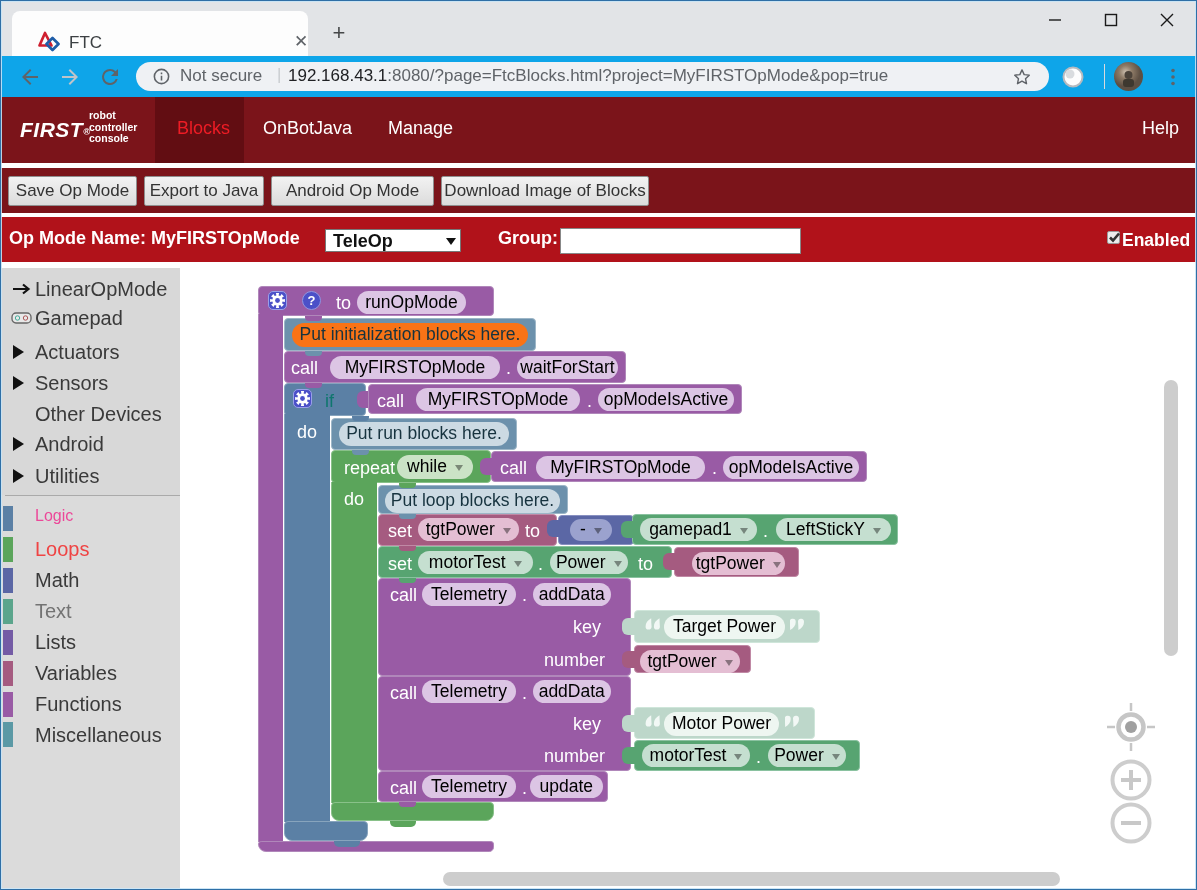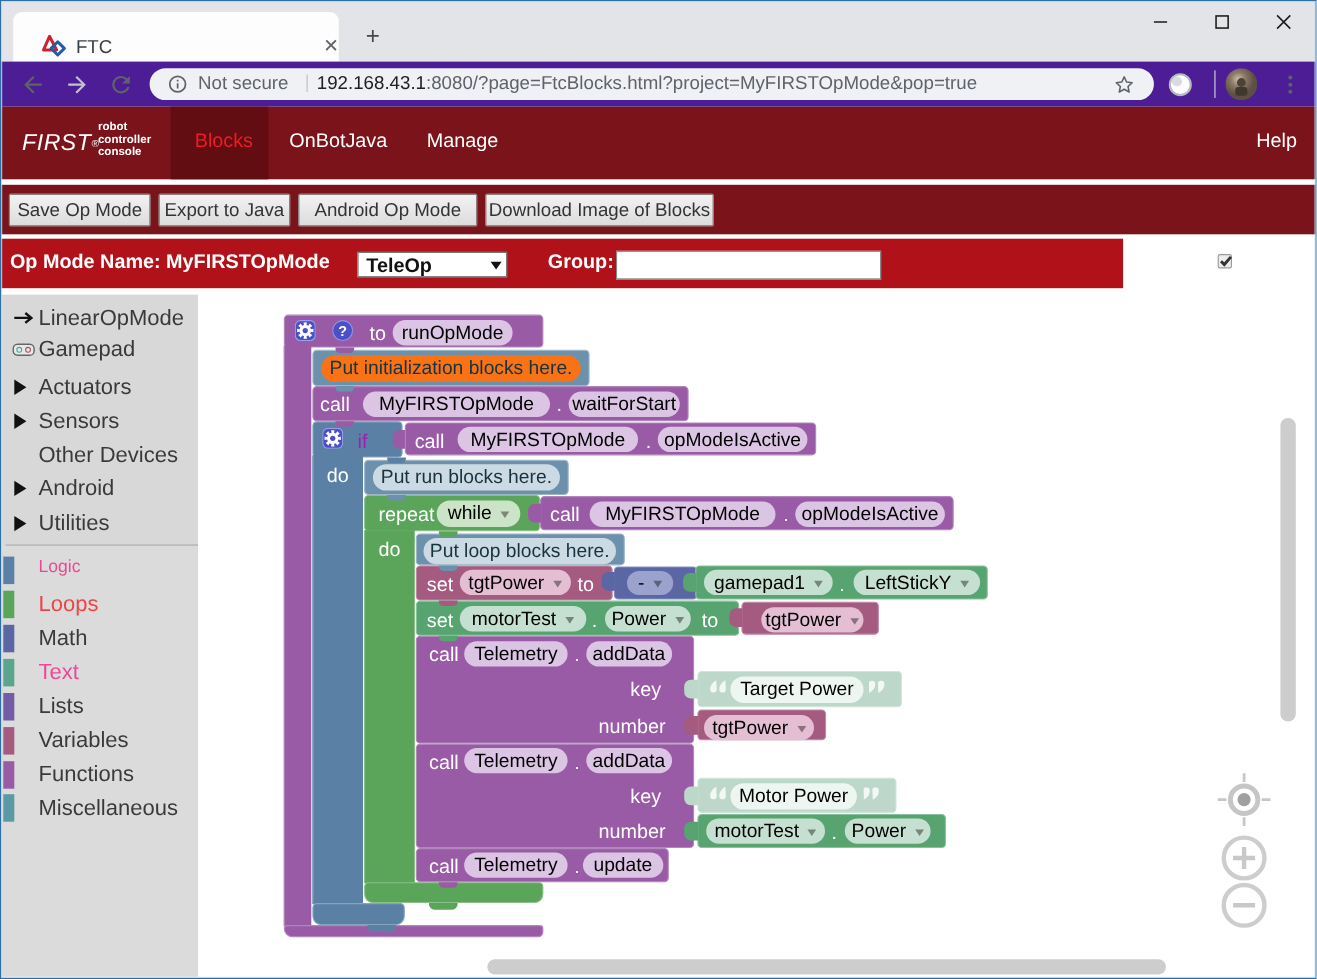--- a/index.html
+++ b/index.html
@@ -9,30 +9,30 @@
   
   #frame { position:absolute; left:0; top:0; width:1197px; height:890px; border:1px solid #2f6fa6; box-shadow:inset 0 0 0 1px rgba(200,227,245,0.9); z-index:50; pointer-events:none; }
   
   #titlebar { position:absolute; left:1px; top:1px; width:1195px; height:55px; background:#e2e4e7; }
   #tab { position:absolute; left:11px; top:10px; width:296px; height:46px; background:#fdfdfd; border-radius:8px 8px 0 0; }
   #tabtitle { position:absolute; left:57px; top:22px; font-size:17px; color:#3c4043; }
   #tabx { position:absolute; left:280px; top:22px; width:18px; height:18px; color:#5f6368; font-size:17px; line-height:18px; text-align:center; }
   #newtab { position:absolute; left:327px; top:21px; width:22px; height:22px; color:#454749; font-size:22px; line-height:22px; text-align:center; font-weight:400; }
   .winbtn { position:absolute; top:0; width:46px; height:42px; color:#1a1a1a; }
   
-  #toolbar { position:absolute; left:1px; top:56px; width:1195px; height:41px; background:#4c1d95; }
+  #toolbar { position:absolute; left:1px; top:56px; width:1195px; height:41px; background:#0ea5e9; }
   #omnibox { position:absolute; left:135px; top:6px; width:913px; height:29px; background:#eff1f4; border-radius:15px; }
   .url-dark { color:#202124; } .url-gray { color:#5f6368; }
   
   #nav { position:absolute; left:1px; top:97px; width:1195px; height:66px; background:#7b141a; color:#fff; }
   #nav .item { position:absolute; top:21px; font-size:18px; }
   #blocksbg { position:absolute; left:154px; top:0; width:89px; height:66px; background:#620d12; }
   #btnrow { position:absolute; left:1px; top:168px; width:1195px; height:45px; background:#7b141a; }
   .btn { position:absolute; top:8px; height:30px; background:linear-gradient(#f2f2f2,#dcdcdc); border:1px solid #8f8f8f; border-radius:2px; font-size:17px; color:#333; font-family:"Liberation Sans",sans-serif; text-align:center; line-height:28px; white-space:nowrap; }
-  #oprow { position:absolute; left:1px; top:217px; width:1020px; height:45px; background:#b1121a; color:#fff; }
+  #oprow { position:absolute; left:1px; top:217px; width:1195px; height:45px; background:#b1121a; color:#fff; }
   
   #main { position:absolute; left:1px; top:268px; width:1195px; height:620px; background:#fff; }
 </style>
 </head>
 <body>
 <div id="titlebar">
   <div id="tab">
     <svg class="abs" style="left:26px;top:19px" width="22" height="24" viewBox="0 0 22 24">
       <path d="M7 3 L13.5 15.5 L1.5 15.5 Z" fill="none" stroke="#cf2030" stroke-width="2.7" stroke-linejoin="round"></path>
       <path d="M14.5 8 L20.5 14 L14.5 20 L8.5 14 Z" fill="none" stroke="#1f5da8" stroke-width="2.7" stroke-linejoin="round"></path>
@@ -91,21 +91,21 @@
       <rect x="9" y="17" width="11" height="8" rx="3" fill="#3e382f"></rect>
     </svg>
   <svg class="abs" style="left:1160px;top:9px" width="24" height="24" viewBox="0 0 24 24">
       <circle cx="12" cy="5.5" r="1.8" fill="#5f6368"></circle>
       <circle cx="12" cy="12" r="1.8" fill="#5f6368"></circle>
       <circle cx="12" cy="18.5" r="1.8" fill="#5f6368"></circle>
     </svg>
 </div>
 <div id="nav">
   <div id="blocksbg"></div>
-  <div class="abs" style="left:19px;top:21px;font-style:italic;font-weight:normal;font-size:21px;letter-spacing:0.5px;">FIRST<span style="font-size:9px;vertical-align:2px;">®</span></div>
+  <div class="abs" style="left:19px;top:21px;font-style:italic;font-weight:bold;font-size:21px;letter-spacing:0.5px;">FIRST<span style="font-size:9px;vertical-align:2px;">®</span></div>
   <div class="abs" style="left:88px;top:13px;font-size:10.5px;font-weight:bold;line-height:11.5px;">robot<br>controller<br>console</div>
   <div class="item" style="left:176px;color:#ee1c25;">Blocks</div>
   <div class="item" style="left:262px;">OnBotJava</div>
   <div class="item" style="left:387px;">Manage</div>
   <div class="item" style="left:1141px;">Help</div>
 </div>
 <div id="btnrow">
   <div class="btn" style="left:7px;width:129px;">Save Op Mode</div>
   <div class="btn" style="left:143px;width:120px;">Export to Java</div>
   <div class="btn" style="left:270px;width:163px;">Android Op Mode</div>
@@ -148,21 +148,21 @@
 <div class="abs" style="left:34px;top:165px;font-size:20px;color:#3a3a3a;white-space:nowrap">Android</div>
 <div class="abs" style="left:12px;top:169px;width:0;height:0;border-top:7px solid transparent;border-bottom:7px solid transparent;border-left:11px solid #111"></div>
 <div class="abs" style="left:34px;top:196.5px;font-size:20px;color:#3a3a3a;white-space:nowrap">Utilities</div>
 <div class="abs" style="left:12px;top:200.5px;width:0;height:0;border-top:7px solid transparent;border-bottom:7px solid transparent;border-left:11px solid #111"></div>
 <div class="abs" style="left:34px;top:239px;font-size:16px;color:#ec4899;white-space:nowrap">Logic</div>
 <div class="abs" style="left:2px;top:237.5px;width:10px;height:25px;background:#5b80a5"></div>
 <div class="abs" style="left:34px;top:270px;font-size:20px;color:#ef4444;white-space:nowrap">Loops</div>
 <div class="abs" style="left:2px;top:268.5px;width:10px;height:25px;background:#5ba55b"></div>
 <div class="abs" style="left:34px;top:301px;font-size:20px;color:#3a3a3a;white-space:nowrap">Math</div>
 <div class="abs" style="left:2px;top:299.5px;width:10px;height:25px;background:#5b67a5"></div>
-<div class="abs" style="left:34px;top:332px;font-size:20px;color:#ec4899;white-space:nowrap">Text</div>
+<div class="abs" style="left:34px;top:332px;font-size:20px;color:#737373;white-space:nowrap">Text</div>
 <div class="abs" style="left:2px;top:330.5px;width:10px;height:25px;background:#5ba58c"></div>
 <div class="abs" style="left:34px;top:363px;font-size:20px;color:#3a3a3a;white-space:nowrap">Lists</div>
 <div class="abs" style="left:2px;top:361.5px;width:10px;height:25px;background:#745ba5"></div>
 <div class="abs" style="left:34px;top:394px;font-size:20px;color:#3a3a3a;white-space:nowrap">Variables</div>
 <div class="abs" style="left:2px;top:392.5px;width:10px;height:25px;background:#a55b80"></div>
 <div class="abs" style="left:34px;top:425px;font-size:20px;color:#3a3a3a;white-space:nowrap">Functions</div>
 <div class="abs" style="left:2px;top:423.5px;width:10px;height:25px;background:#995ba5"></div>
 <div class="abs" style="left:34px;top:455.5px;font-size:20px;color:#3a3a3a;white-space:nowrap">Miscellaneous</div>
 <div class="abs" style="left:2px;top:454.0px;width:10px;height:25px;background:#5b99a5"></div>
 <div class="abs" style="left:257px;top:18px;width:235.5px;height:29.5px;background:#995ba5;border:1px solid #b087ba;border-radius:4px;"></div>
@@ -185,21 +185,21 @@
 <div class="abs" style="left:290px;top:89.5px;font-size:18px;color:#fff;white-space:nowrap;">call</div>
 <div class="abs" style="left:329px;top:87.5px;width:170px;height:23px;background:#dcc5e4;border-radius:11.5px;font-size:17.5px;color:#000;text-align:center;line-height:22px;white-space:nowrap">MyFIRSTOpMode</div>
 <div class="abs" style="left:505px;top:89.5px;font-size:18px;color:#fff;white-space:nowrap;">.</div>
 <div class="abs" style="left:516px;top:87.5px;width:101px;height:23px;background:#dcc5e4;border-radius:11.5px;font-size:17.5px;color:#000;text-align:center;line-height:22px;white-space:nowrap">waitForStart</div>
 <div class="abs" style="left:282.5px;top:114.5px;width:82.5px;height:33.0px;background:#5b80a5;border:1px solid #87a4bd;border-radius:4px;"></div>
 <svg class="abs" style="left:292px;top:121px" width="19" height="19" viewBox="0 0 19 19">
       <rect x="0.5" y="0.5" width="18" height="18" rx="4.5" fill="#4b50c8" stroke="#9a9fe8"></rect>
       <path d="M14.3,7.5 L14.6,8.4 L16.9,7.9 L16.9,11.1 L14.6,10.6 L14.3,11.5 L14.3,11.5 L13.9,12.3 L15.9,13.6 L13.6,15.9 L12.3,13.9 L11.5,14.3 L11.5,14.3 L10.6,14.6 L11.1,16.9 L7.9,16.9 L8.4,14.6 L7.5,14.3 L7.5,14.3 L6.7,13.9 L5.4,15.9 L3.1,13.6 L5.1,12.3 L4.7,11.5 L4.7,11.5 L4.4,10.6 L2.1,11.1 L2.1,7.9 L4.4,8.4 L4.7,7.5 L4.7,7.5 L5.1,6.7 L3.1,5.4 L5.4,3.1 L6.7,5.1 L7.5,4.7 L7.5,4.7 L8.4,4.4 L7.9,2.1 L11.1,2.1 L10.6,4.4 L11.5,4.7 L11.5,4.7 L12.3,5.1 L13.6,3.1 L15.9,5.4 L13.9,6.7 L14.3,7.5 Z" fill="#fff"></path>
       <circle cx="9.5" cy="9.5" r="2.4" fill="#4b50c8"></circle>
     </svg>
-<div class="abs" style="left:324px;top:122.5px;font-size:18px;color:#a21caf;white-space:nowrap;">if</div>
+<div class="abs" style="left:324px;top:122.5px;font-size:18px;color:#0f766e;white-space:nowrap;">if</div>
 <div class="abs" style="left:355.5px;top:122.5px;width:12.5px;height:17px;background:#995ba5;border-radius:6px 0 0 6px"></div>
 <div class="abs" style="left:367px;top:116px;width:374px;height:30px;background:#995ba5;border:1px solid #b087ba;border-radius:4px;"></div>
 <div class="abs" style="left:376px;top:122.5px;font-size:18px;color:#fff;white-space:nowrap;">call</div>
 <div class="abs" style="left:415px;top:120px;width:164px;height:23px;background:#dcc5e4;border-radius:11.5px;font-size:17.5px;color:#000;text-align:center;line-height:22px;white-space:nowrap">MyFIRSTOpMode</div>
 <div class="abs" style="left:586px;top:122.5px;font-size:18px;color:#fff;white-space:nowrap;">.</div>
 <div class="abs" style="left:597px;top:120px;width:136px;height:23px;background:#dcc5e4;border-radius:11.5px;font-size:17.5px;color:#000;text-align:center;line-height:22px;white-space:nowrap">opModeIsActive</div>
 <div class="abs" style="left:282.5px;top:146px;width:46px;height:407.5px;background:#5b80a5;border-left:1px solid #87a4bd"></div>
 <div class="abs" style="left:296px;top:153.5px;font-size:18px;color:#fff;white-space:nowrap;">do</div>
 <div class="abs" style="left:282.5px;top:552.5px;width:84.5px;height:20px;background:#5b80a5;border:1px solid #87a4bd;border-radius:4px 4px 8px 8px"></div>
 <div class="abs" style="left:333px;top:572.5px;width:26px;height:6px;background:#5b80a5;border-radius:0 0 5px 5px"></div>

